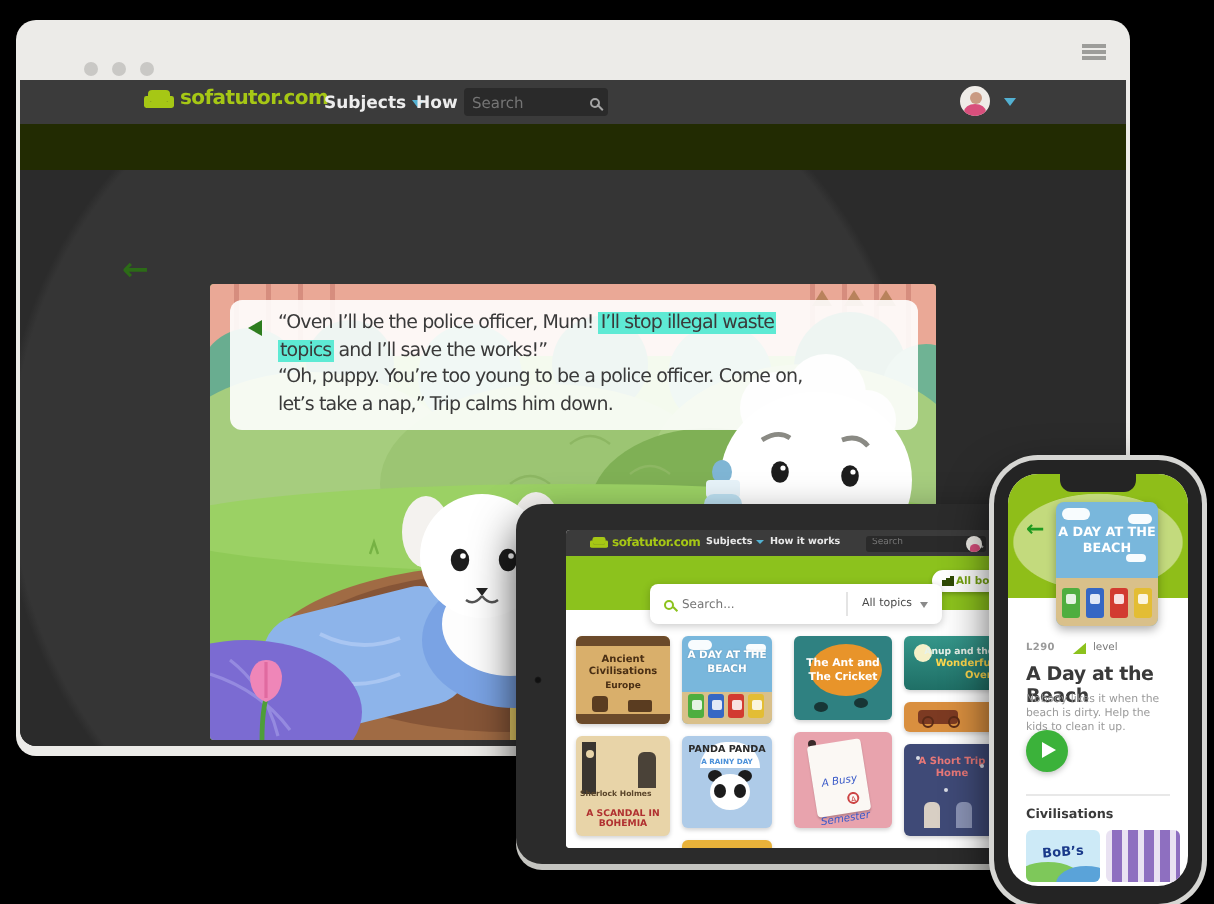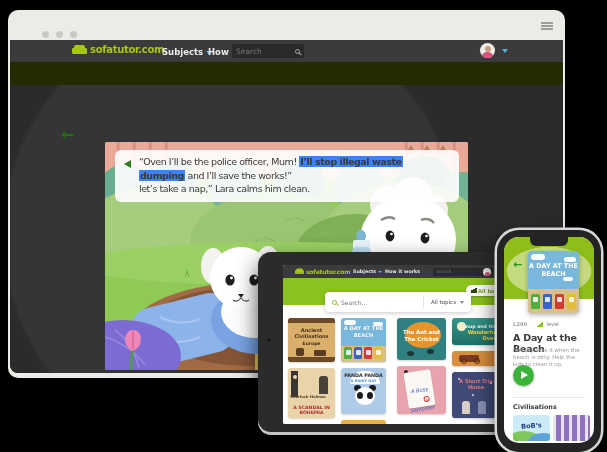--- a/index.html
+++ b/index.html
@@ -43,21 +43,21 @@
            background:radial-gradient(circle 230px at 40% 52%, #353535 0 98%, #2b2b2b 100%); }
   .back-arrow { position:absolute; left:51px; top:40px; color:#2c6b17; font-size:16px; font-weight:bold; cursor:pointer; }
 
   
   .scene { position:absolute; left:95px; top:57px; width:363px; height:228px; overflow:hidden;
            border-radius:2px; background:#8fca57; }
   .scene svg { position:absolute; left:0; top:0; }
   .caption { position:absolute; left:10px; top:8px; width:344px; background:rgba(255,255,255,0.9);
              border-radius:6px; padding:5px 6px 6px 24px; }
   .cap-line { font-size:9.5px; letter-spacing:-0.45px; line-height:13.5px; color:#3a3a3a; white-space:nowrap; }
-  .hl { background:#3b82f6; padding:0 1px;font-weight:bold; }
+  .hl { background:#5eead4; padding:0 1px; }
   .cap-marker { position:absolute; left:9px; top:10px; width:0; height:0;
                 border-top:4.5px solid transparent; border-bottom:4.5px solid transparent;
                 border-right:7px solid #2e7d1e; }
 
   
   .tablet { position:absolute; left:258px; top:252px; width:312px; height:180px; z-index:2;
             background:#2b2b2b; border-radius:13px;
             box-shadow:0 3px 0 rgba(230,230,226,0.85), 0 10px 22px rgba(0,0,0,0.7); }
   .tab-cam { position:absolute; left:9px; top:86px; width:4px; height:4px; border-radius:50%; background:#111;
              box-shadow:inset 0 0 1px #555; }
@@ -350,22 +350,23 @@
             <g>
               <path d="M26 228 q0 -16 3 -24" stroke="#4e9e3a" stroke-width="2.4" fill="none"></path>
               <path d="M20 196 q2 -8 8 -8 q7 0 8 8 q0 10 -8 13 q-8 -3 -8 -13 z" fill="#ef86b8"></path>
               <path d="M28 189 l0 18" stroke="#e06aa0" stroke-width="1.6"></path>
             </g>
           </svg>
 
           <div class="caption">
             <span class="cap-marker"></span>
             <div class="cap-line"><span>“Oven I’ll be the police officer, Mum! </span><span class="hl">I’ll stop illegal waste</span></div>
-            <div class="cap-line"><span class="hl">dumping</span><span> and I’ll save the works!”</span></div>
-            <div class="cap-line">let’s take a nap,” Lara calms him clean.</div>
+            <div class="cap-line"><span class="hl">topics</span><span> and I’ll save the works!”</span></div>
+            <div class="cap-line">“Oh, puppy. You’re too young to be a police officer. Come on,</div>
+            <div class="cap-line">let’s take a nap,” Trip calms him down.</div>
           </div>
         </div>
       </div>
     </div>
   </div>
 
   <div class="tablet">
     <span class="tab-cam"></span>
     <div class="tab-screen">
       <div class="tab-nav">

